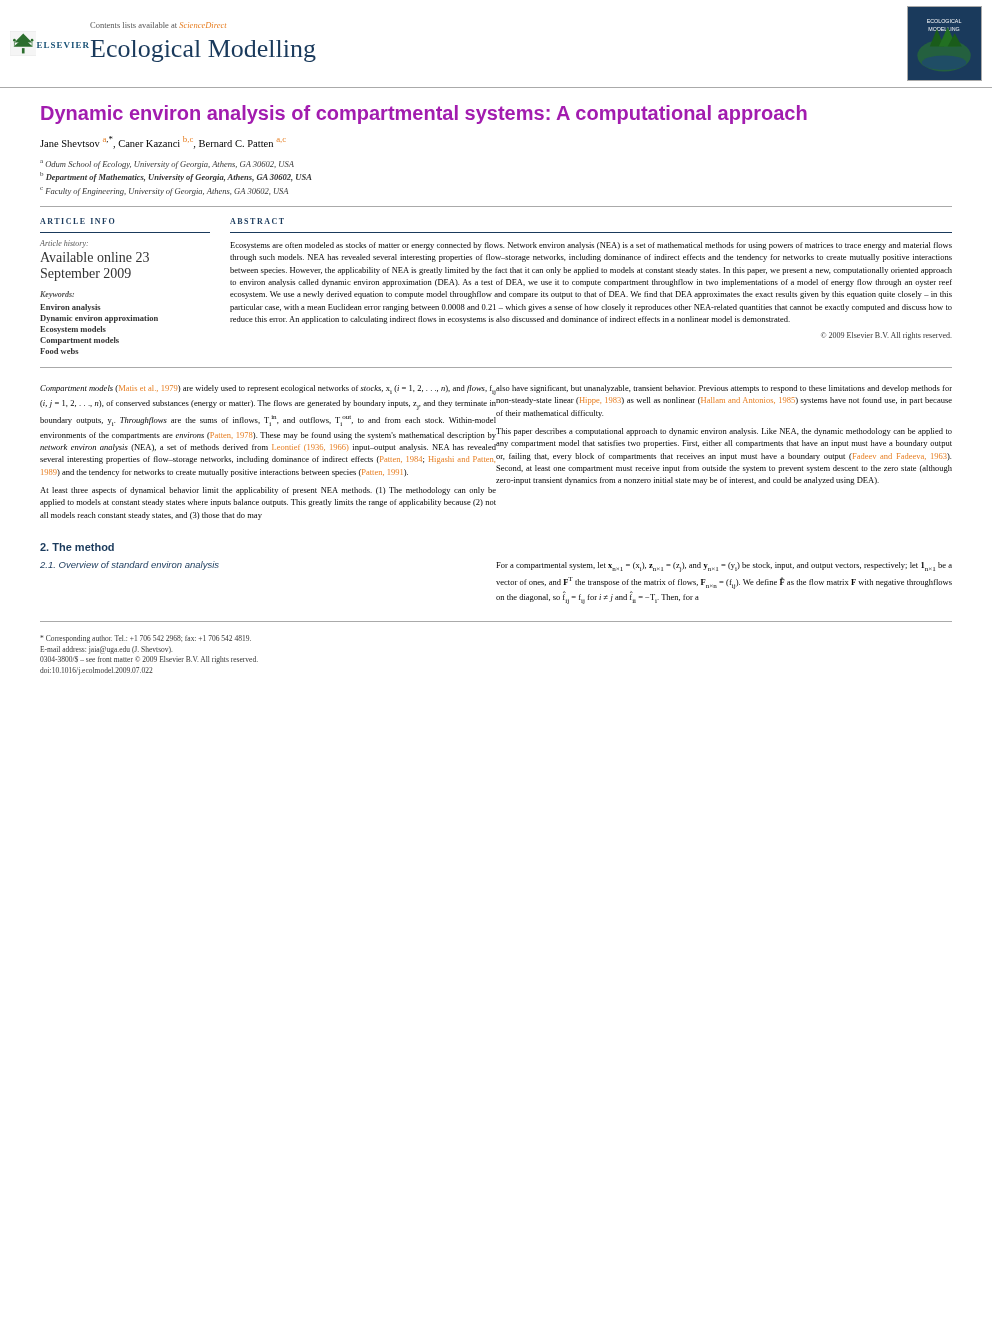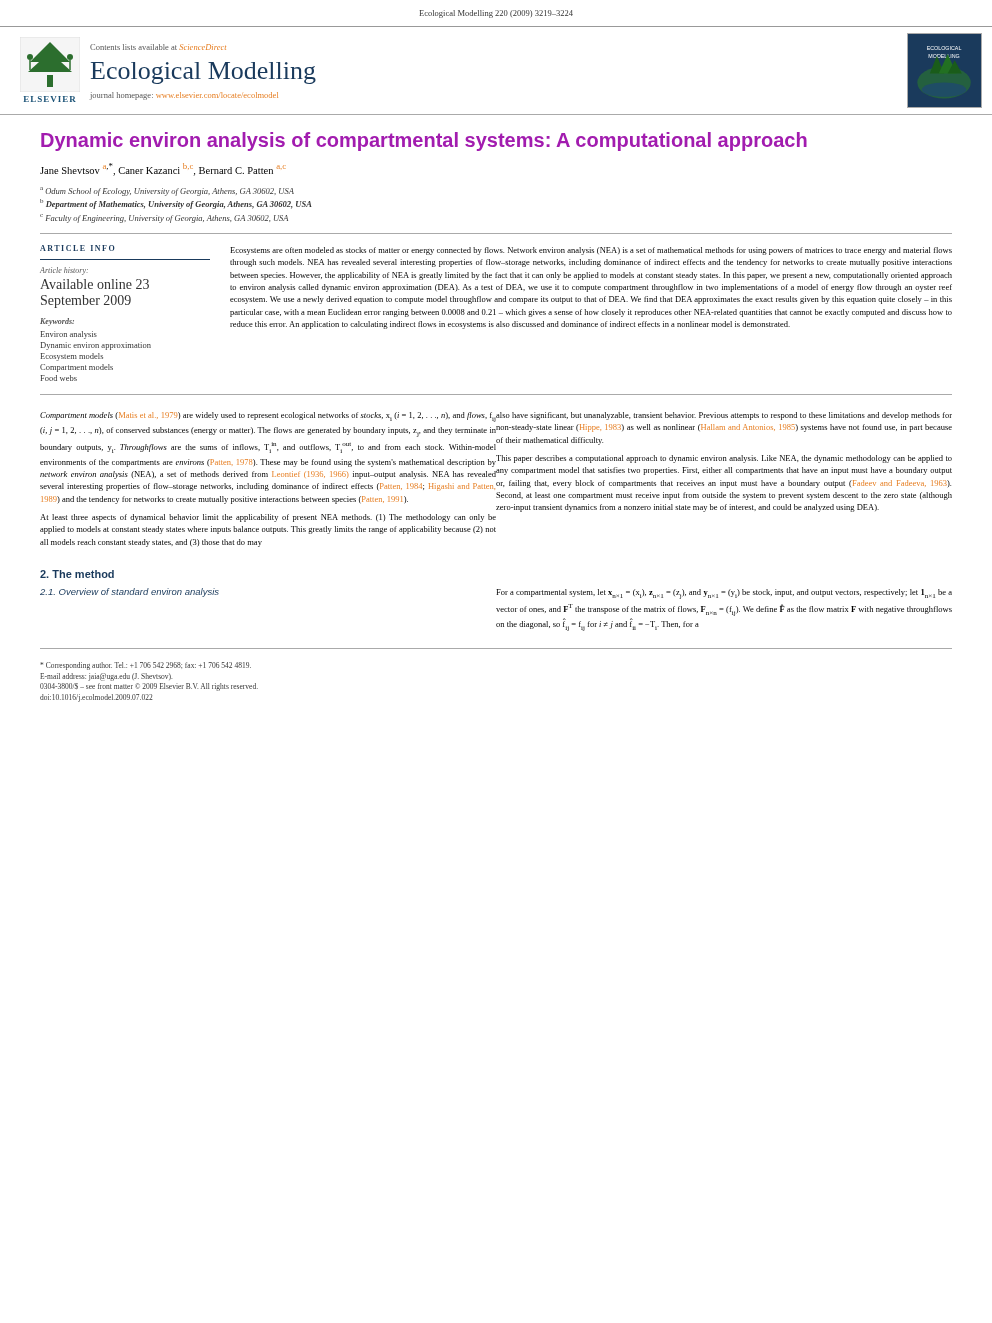--- a/index.html
+++ b/index.html
@@ -31,21 +31,21 @@
     .header-content {
       display: flex;
       align-items: center;
       justify-content: space-between;
       padding: 6px 10px;
       border-bottom: 1px solid #aaa;
     }
     .elsevier-logo {
       width: 80px;
       display: flex;
-      flex-direction: column;
+      flex-direction: row;
       align-items: center;
     }
     .elsevier-tree {
       width: 60px;
       height: 55px;
     }
     .elsevier-text {
       font-size: 9px;
       font-weight: bold;
       letter-spacing: 1px;
@@ -172,20 +172,21 @@
       font-style: italic;
       font-weight: bold;
       color: #555;
       margin-top: 8px;
       margin-bottom: 3px;
     }
     .keyword-item {
       font-size: 8.5px;
       color: #333;
       margin-bottom: 1px;
+      font-weight: bold;
     }
 
     .abstract-text {
       font-size: 8.5px;
       line-height: 1.45;
       text-align: justify;
       color: #000;
     }
     .copyright-line {
       font-size: 8px;
@@ -242,23 +243,20 @@
       font-size: 7.5px;
       color: #333;
       line-height: 1.4;
     }
   </style>
 </head>
 <body>
 
 <div class="page-wrapper">
 
-  <div class="journal-header">
-    <div class="journal-ref">Ecological Modelling 220 (2009) 3219–3224</div>
-  </div>
 
   <div class="header-content">
 
     <div class="elsevier-logo">
       <svg class="elsevier-tree" viewBox="0 0 60 55">
 
         <rect x="0" y="0" width="60" height="55" fill="#f5f5f5" stroke="#ccc" stroke-width="0.5"></rect>
 
         <rect x="27" y="38" width="6" height="12" fill="#2c6e2e"></rect>
 
@@ -273,24 +271,20 @@
       </svg>
       <div class="elsevier-text">ELSEVIER</div>
     </div>
 
     <div class="journal-title-block">
       <div class="sciencedirect-line">
         <span>Contents lists available at</span>
         <span class="sciencedirect-link">ScienceDirect</span>
       </div>
       <div class="journal-title">Ecological Modelling</div>
-      <div class="journal-homepage">
-        <span>journal homepage:</span>
-        <span class="homepage-link">www.elsevier.com/locate/ecolmodel</span>
-      </div>
     </div>
 
     <div class="journal-logo-img">
       <svg width="73" height="73" viewBox="0 0 73 73">
         <rect width="73" height="73" fill="#1a3a5c"></rect>
         <text x="36" y="14" text-anchor="middle" fill="white" font-size="6" font-family="Arial">ECOLOGICAL</text>
         <text x="36" y="22" text-anchor="middle" fill="white" font-size="6" font-family="Arial">MODELLING</text>
 
         <ellipse cx="36" cy="50" rx="30" ry="18" fill="#2c7a2c" opacity="0.6"></ellipse>
         <polygon points="20,40 28,20 36,40" fill="#1a5c1a"></polygon>
@@ -335,21 +329,23 @@
 
         <div class="keywords-label">Keywords:</div>
         <div class="keyword-item">Environ analysis</div>
         <div class="keyword-item">Dynamic environ approximation</div>
         <div class="keyword-item">Ecosystem models</div>
         <div class="keyword-item">Compartment models</div>
         <div class="keyword-item">Food webs</div>
       </div>
 
       <div class="abstract-col">
+        <div class="section-label">ABSTRACT</div>
         <div class="abstract-text">Ecosystems are often modeled as stocks of matter or energy connected by flows. Network environ analysis (NEA) is a set of mathematical methods for using powers of matrices to trace energy and material flows through such models. NEA has revealed several interesting properties of flow–storage networks, including dominance of indirect effects and the tendency for networks to create mutually positive interactions between species. However, the applicability of NEA is greatly limited by the fact that it can only be applied to models at constant steady states. In this paper, we present a new, computationally oriented approach to environ analysis called dynamic environ approximation (DEA). As a test of DEA, we use it to compute compartment throughflow in two implementations of a model of energy flow through an oyster reef ecosystem. We use a newly derived equation to compute model throughflow and compare its output to that of DEA. We find that DEA approximates the exact results given by this equation quite closely – in this particular case, with a mean Euclidean error ranging between 0.0008 and 0.21 – which gives a sense of how closely it reproduces other NEA-related quantities that cannot be exactly computed and discuss how to reduce this error. An application to calculating indirect flows in ecosystems is also discussed and dominance of indirect effects in a nonlinear model is demonstrated.</div>
+        <div class="copyright-line">© 2009 Elsevier B.V. All rights reserved.</div>
       </div>
     </div>
 
     <hr class="separator-line">
 
     <div class="body-section">
 
       <div class="body-two-col">
         <div class="body-col">
           <div class="body-para">

